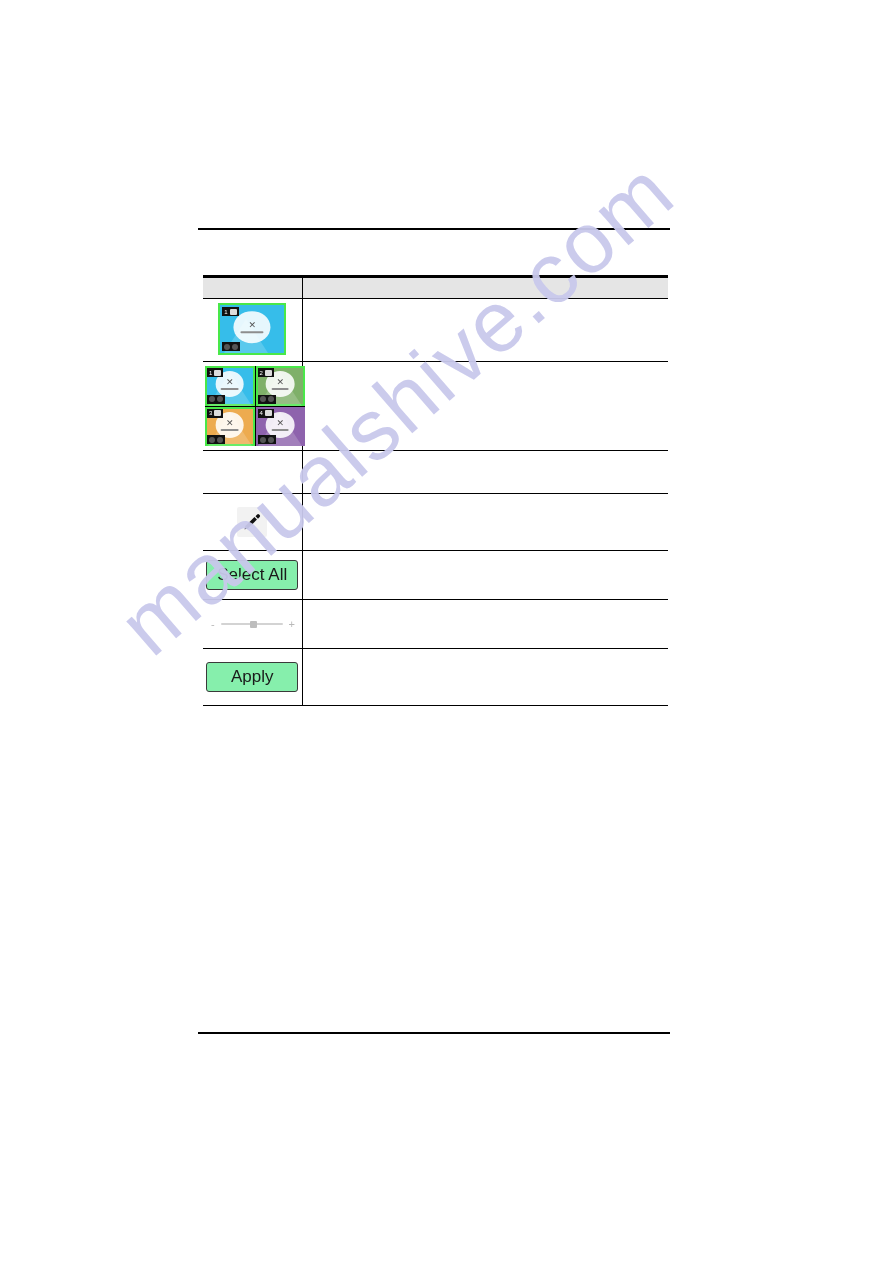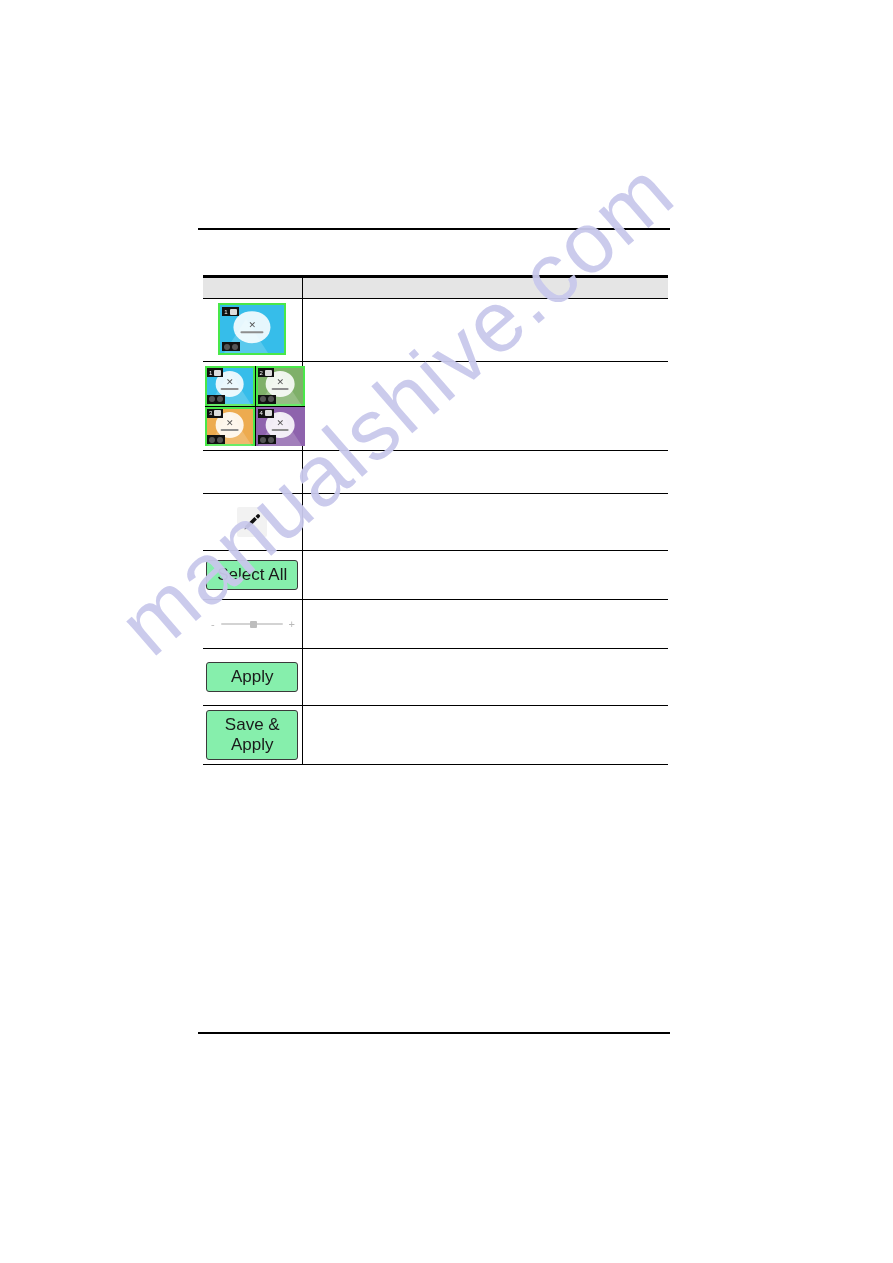--- a/index.html
+++ b/index.html
@@ -445,25 +445,19 @@
       <td class="cell-right"></td>
     </tr>
 
     <tr>
       <td class="cell-left" style="height:48px">
         <span class="ui-button">Apply</span>
       </td>
       <td class="cell-right"></td>
     </tr>
 
-    <tr>
-      <td class="cell-left" style="height:40px">
-        <span class="ui-button">Save &amp; Apply</span>
-      </td>
-      <td class="cell-right"></td>
-    </tr>
 
 
 
 
 
   </tbody>
 </table>
 
 </body></html>

